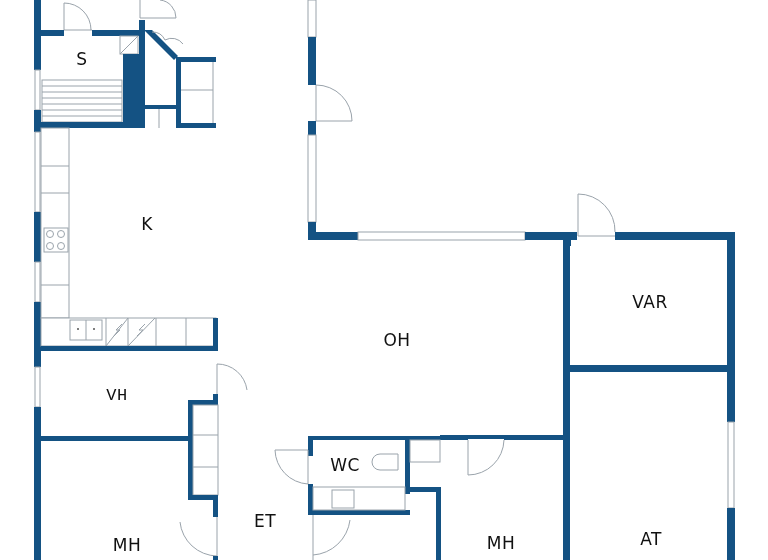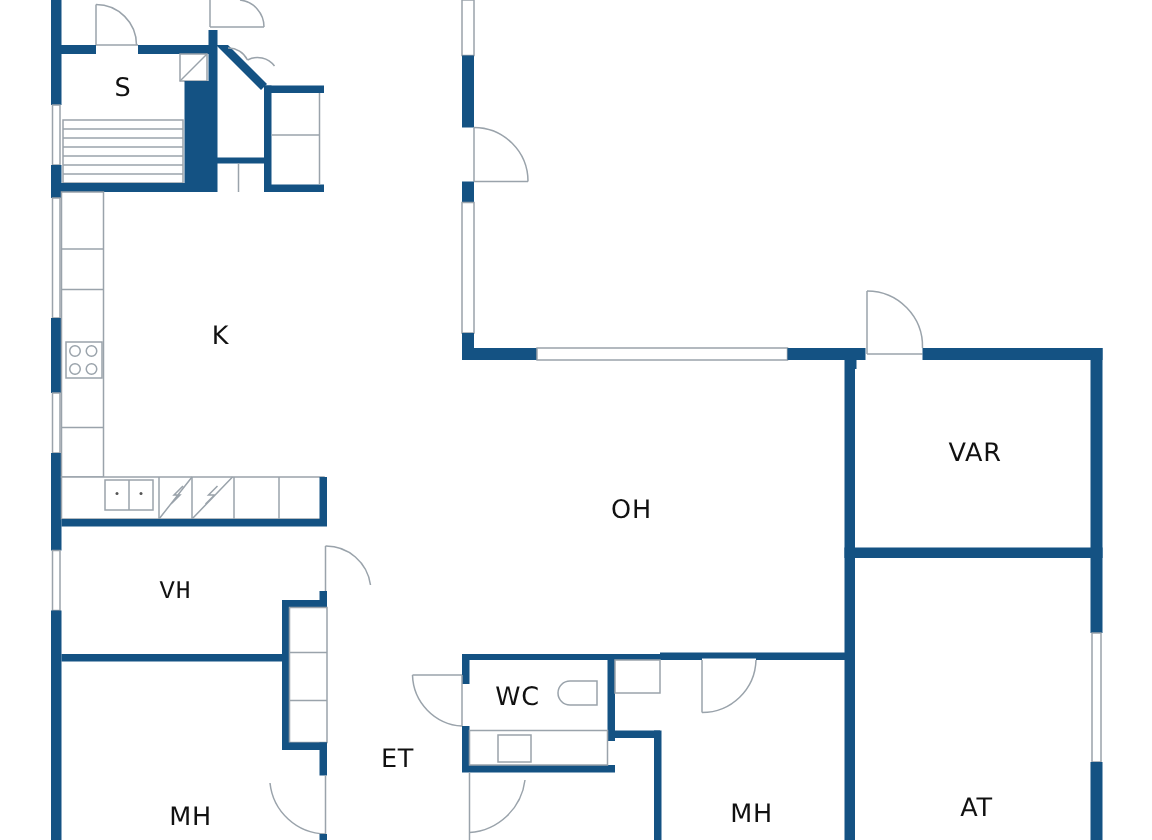--- a/index.html
+++ b/index.html
@@ -162,20 +162,20 @@
     <path class="door-arc" d="M313 555 A40 40 0 0 0 350 520"></path>
 
     <line class="thin" x1="468" y1="440" x2="468" y2="475"></line>
     <path class="door-arc" d="M468 475 A36 36 0 0 0 504 440"></path>
     <rect class="wall" x="504" y="436" width="62" height="4"></rect>
   </g>
 </svg>
 
 <div class="room-label" style="left:82px;top:59px;">S</div>
 <div class="room-label" style="left:147px;top:224px;">K</div>
-<div class="room-label" style="left:421px;top:340px;">OH</div>
+<div class="room-label" style="left:397px;top:340px;">OH</div>
 <div class="room-label" style="left:650px;top:302px;">VAR</div>
 <div class="room-label" style="left:117px;top:395px;font-family:Liberation Mono, monospace;">VH</div>
 <div class="room-label" style="left:345px;top:465px;">WC</div>
-<div class="room-label" style="left:265px;top:506px;">ET</div>
+<div class="room-label" style="left:265px;top:521px;">ET</div>
 <div class="room-label" style="left:127px;top:545px;">MH</div>
 <div class="room-label" style="left:501px;top:543px;">MH</div>
 <div class="room-label" style="left:651px;top:507px;margin-top:32px;">AT</div>
 
 </body></html>

